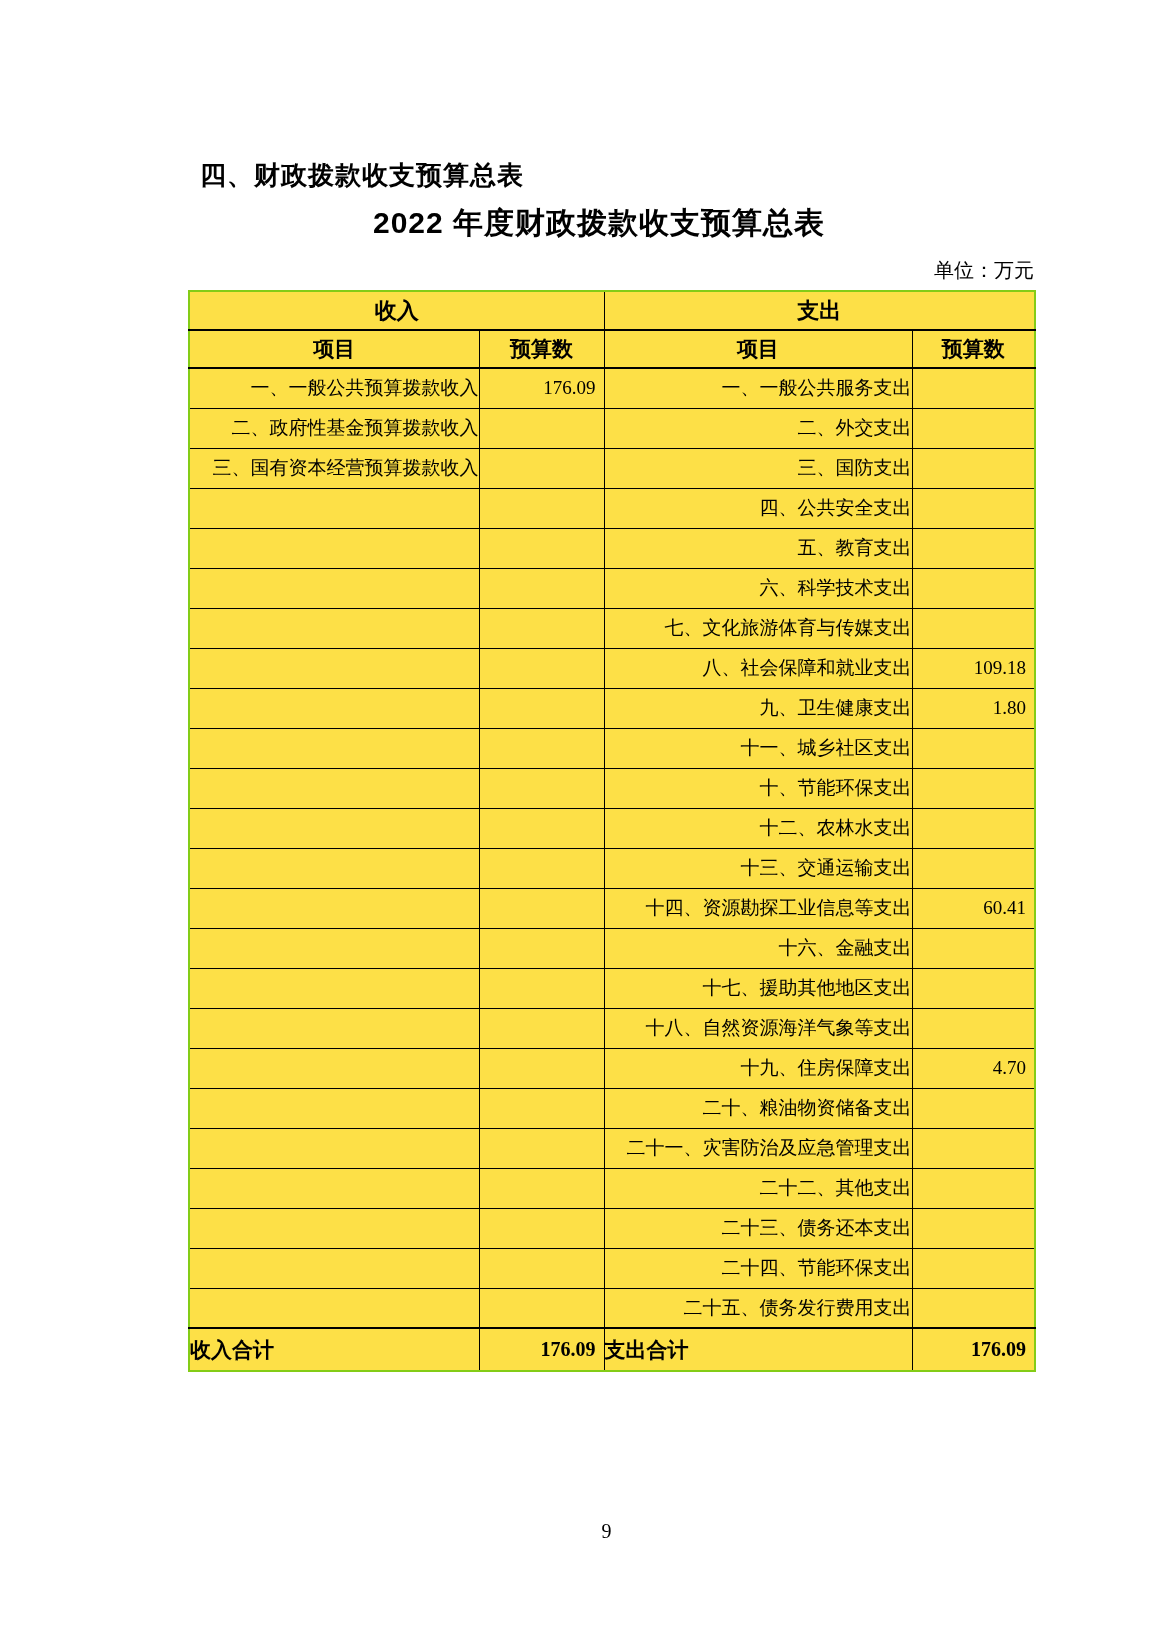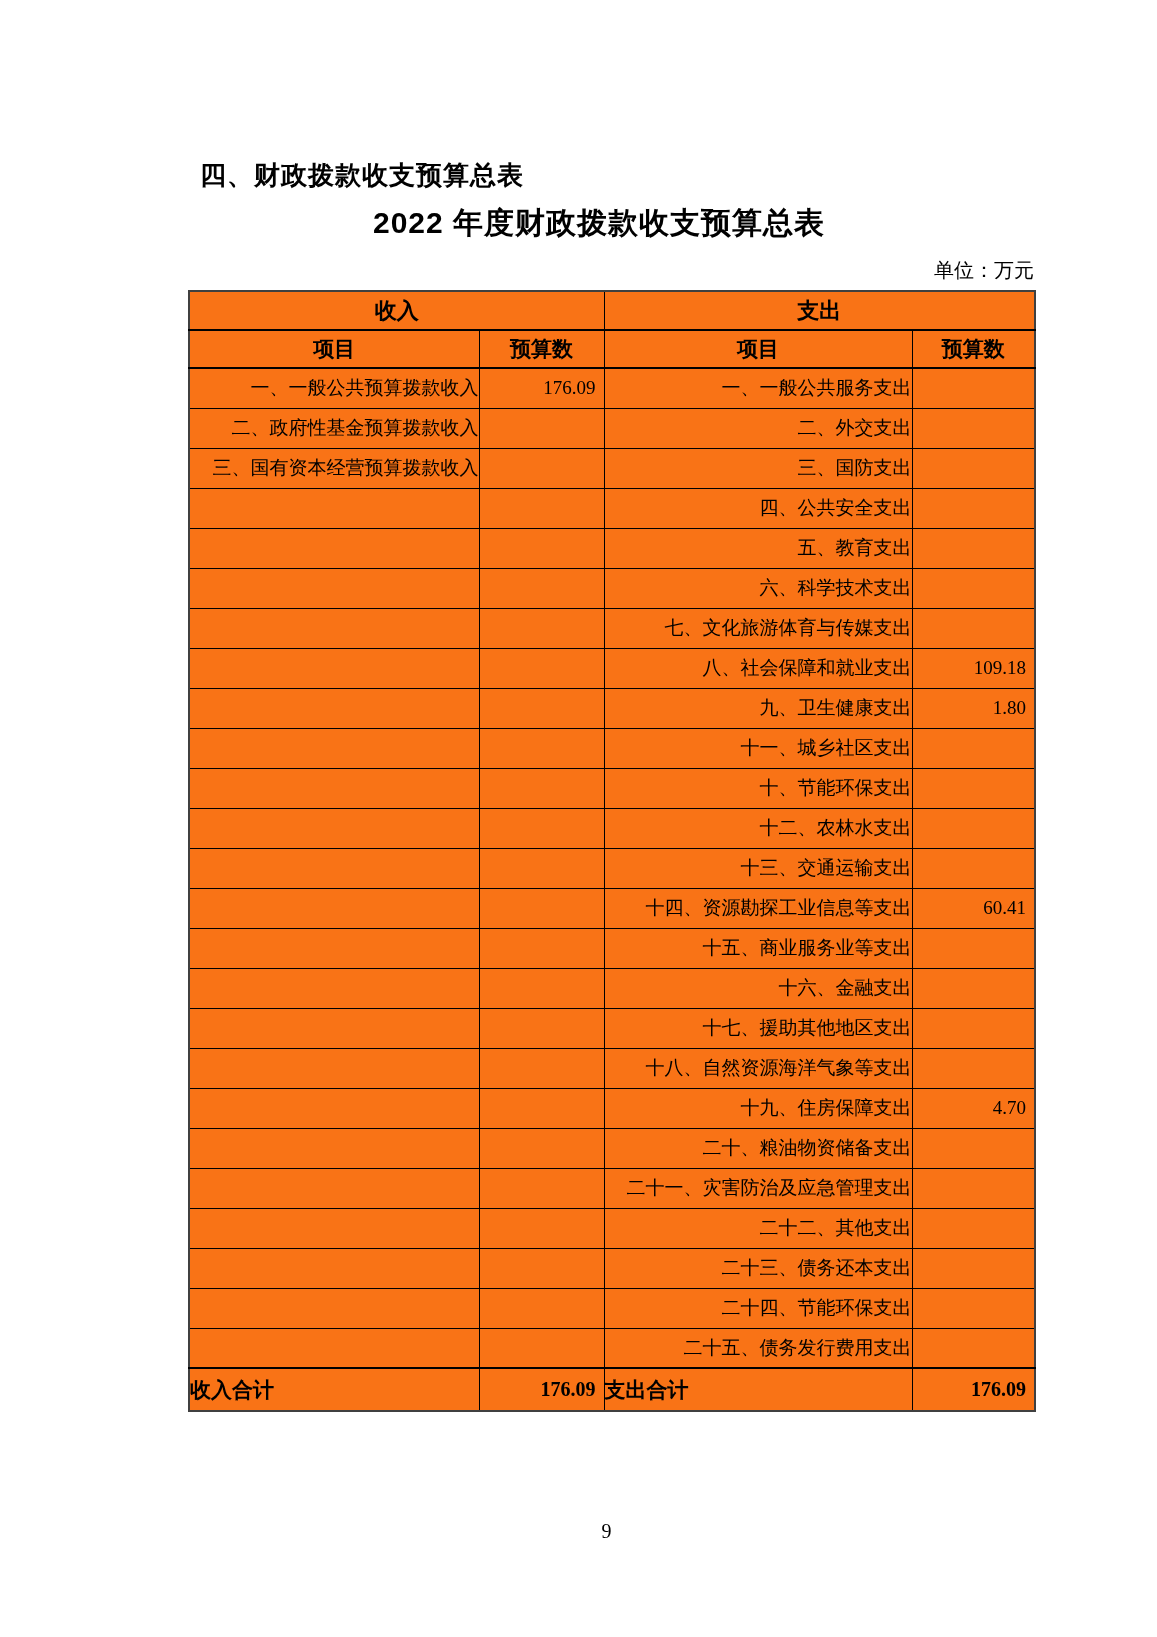--- a/index.html
+++ b/index.html
@@ -51,22 +51,22 @@
     white-space: nowrap;
   }
 
   table.budget-table {
     position: absolute;
     left: 160px;
     top: 290px;
     width: 846px;
     border-collapse: collapse;
     table-layout: fixed;
-    background: #f97316;
-    border: 2px solid #404040;
+    background: #fde047;
+    border: 2px solid #84cc16;
   }
 
   .budget-table th,
   .budget-table td {
     border: 1px solid #000000;
     padding: 0;
     overflow: hidden;
     white-space: nowrap;
     vertical-align: middle;
   }
@@ -246,26 +246,20 @@
         </tr>
         <tr>
           <td class="item"></td>
           <td class="num"></td>
           <td class="item">十四、资源勘探工业信息等支出</td>
           <td class="num">60.41</td>
         </tr>
         <tr>
           <td class="item"></td>
           <td class="num"></td>
-          <td class="item">十五、商业服务业等支出</td>
-          <td class="num"></td>
-        </tr>
-        <tr>
-          <td class="item"></td>
-          <td class="num"></td>
           <td class="item">十六、金融支出</td>
           <td class="num"></td>
         </tr>
         <tr>
           <td class="item"></td>
           <td class="num"></td>
           <td class="item">十七、援助其他地区支出</td>
           <td class="num"></td>
         </tr>
         <tr>

